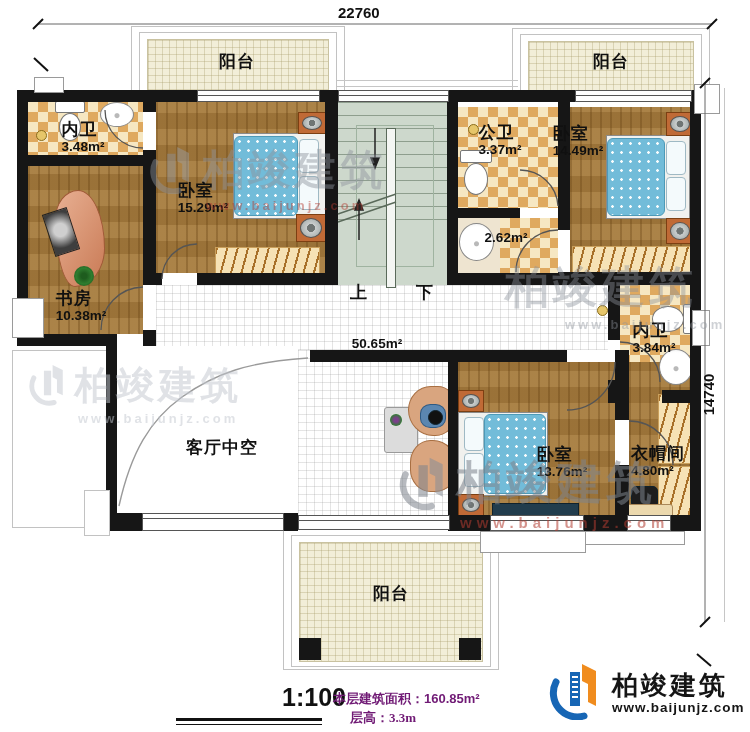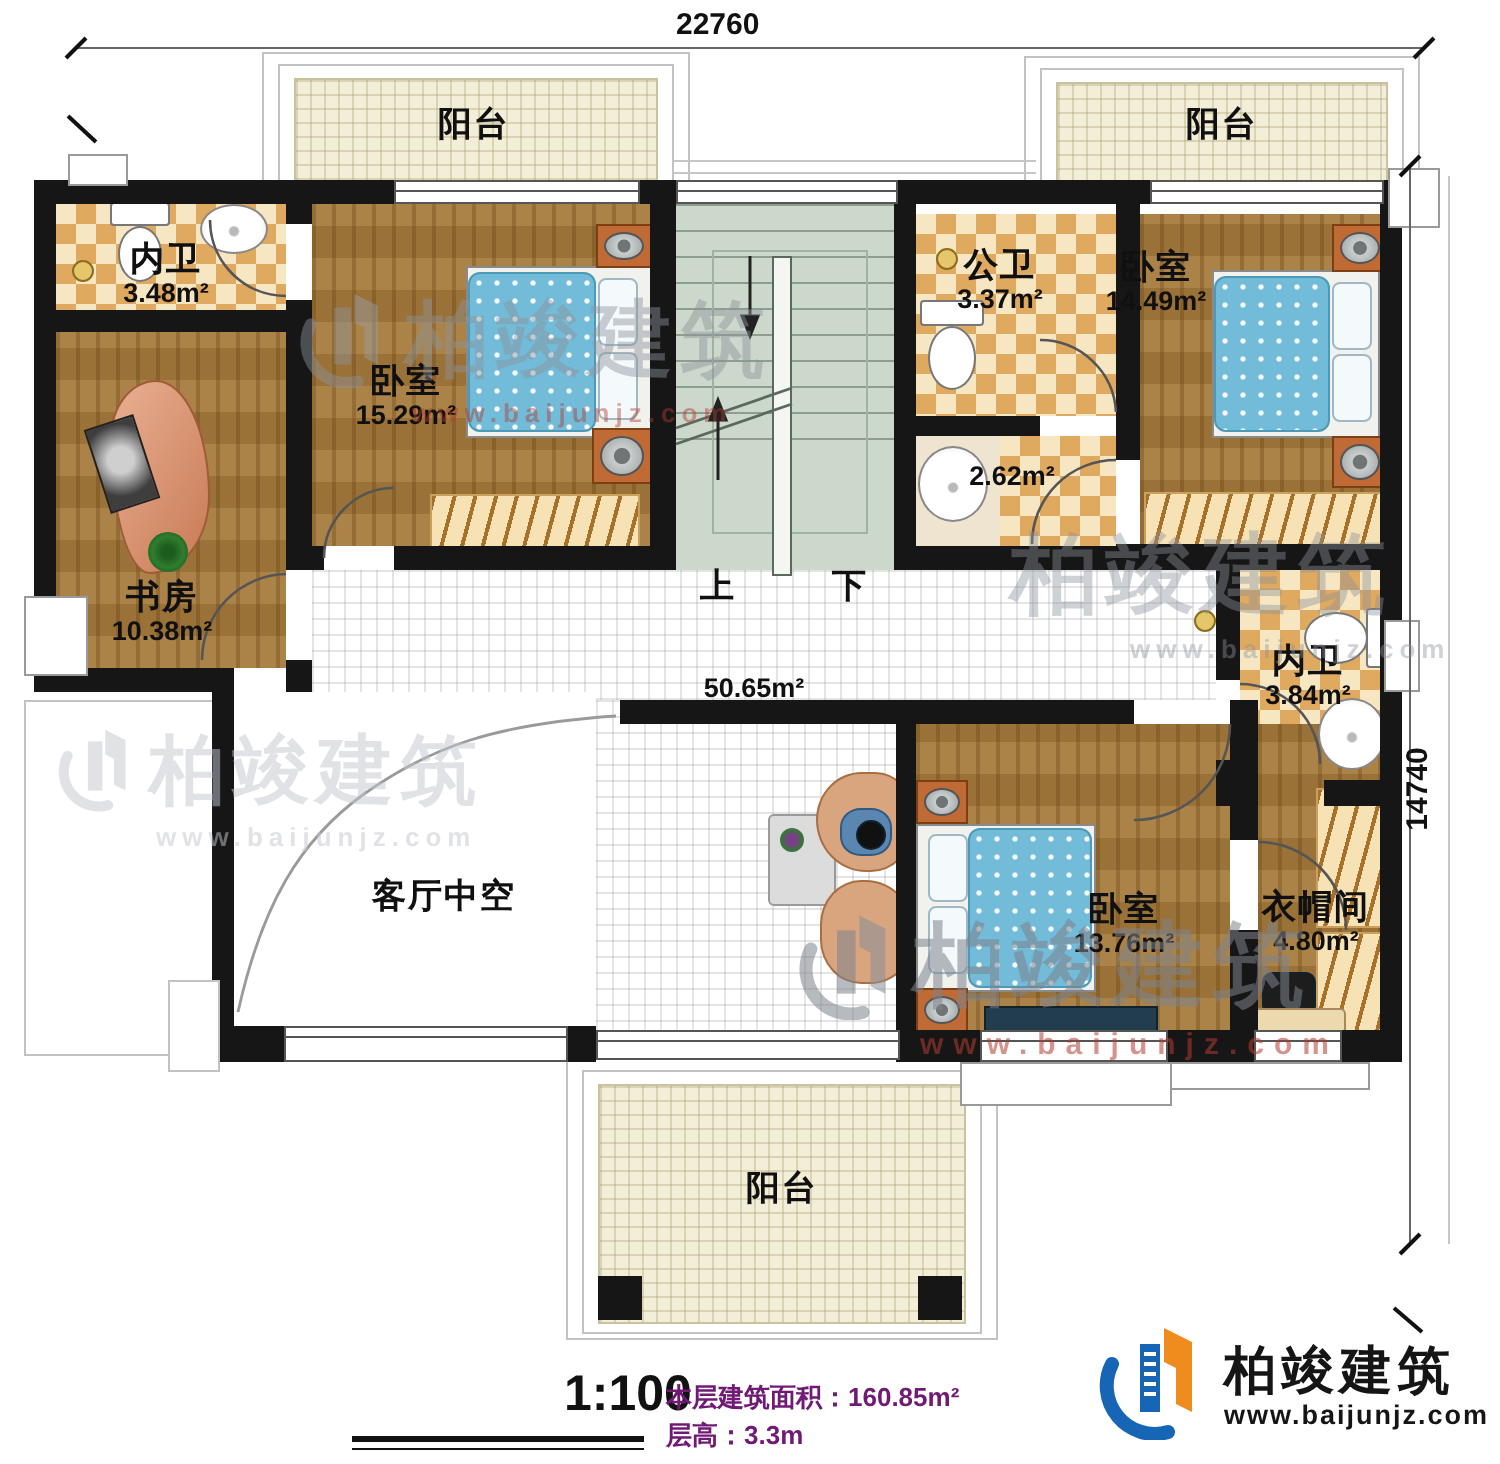--- a/index.html
+++ b/index.html
@@ -52,21 +52,21 @@
   .lampsym{position:absolute;width:9px;height:9px;border-radius:50%;background:#e6c66a;border:1px solid #8a6d1d;z-index:3;}
   .desk{position:absolute;z-index:3;background:linear-gradient(120deg,#e8b093,#c97a55);
     border:1px solid #a05a38;border-radius:46% 54% 60% 40%/30% 60% 40% 70%;}
   .monitor{position:absolute;background:radial-gradient(circle at 50% 45%,#cfcfcf 25%,#3e3e3e 70%);border:1px solid #222;z-index:3;transform:rotate(-18deg);}
   .plant{position:absolute;border-radius:50%;z-index:3;
     background:radial-gradient(circle,#1e5c1e 20%,#2f7d2f 55%,#174a17);}
   .sofa{position:absolute;background:#d9a57f;border:1px solid #a86f42;z-index:3;}
   .console{position:absolute;background:#223d4d;border:1px solid #10222c;z-index:3;}
   .sidetable{position:absolute;background:#dcdcdc;border:1px solid #9a9a9a;border-radius:3px;z-index:3;}
   
-  .rl{position:absolute;transform:translate(-50%,-50%);text-align:center;color:#101010;font-weight:bold;white-space:nowrap;z-index:7;line-height:1.12;}
+  .rl{position:absolute;transform:translate(-50%,-50%);color:#101010;font-weight:bold;white-space:nowrap;z-index:7;line-height:1.12;}
   .rl .nm{font-size:17px;letter-spacing:1px;display:block;}
   .rl .ar{font-size:13.5px;display:block;}
   .dimtext{position:absolute;color:#111;font-weight:bold;font-size:15px;z-index:7;white-space:nowrap;}
   
   .wm{position:absolute;pointer-events:none;z-index:8;white-space:nowrap;}
   .wm .t{font-weight:bold;letter-spacing:4px;}
   .wm .u{font-weight:bold;letter-spacing:3px;display:block;}
   
   .tb-title{position:absolute;font-weight:bold;font-size:29px;color:#111;letter-spacing:3px;z-index:9;}
   .tb-scale{position:absolute;font-weight:bold;font-size:25px;color:#111;z-index:9;}
@@ -359,21 +359,21 @@
         <path d="M34 6 L48 13 V48 L40 44 V26 L34 23 Z" fill="#888e97"></path>
       </svg>
     <span class="t" style="font-size:46px;vertical-align:top;">柏竣建筑</span>
     <span class="u" style="font-size:15px;color:#b23b30;margin-left:62px;letter-spacing:5px;">www.baijunjz.com</span>
   </div>
 
   <div class="tb-scale" style="left:282px;top:683px;">1:100</div>
   <div class="tb-rule" style="left:176px;top:718px;width:146px;height:3px;"></div>
   <div class="tb-rule" style="left:176px;top:724px;width:146px;height:1px;"></div>
   <div class="tb-small" style="left:333px;top:690px;">本层建筑面积：160.85m²</div>
-  <div class="tb-small" style="left:333px;top:709px;">层高：3.3m</div>
+  <div class="tb-small" style="left:350px;top:709px;font-family:Liberation Serif, serif;">层高：3.3m</div>
 
   <svg class="abs" style="left:548px;top:656px;z-index:9;" width="58" height="64" viewBox="0 0 58 64">
     <path d="M8 26 A 24 24 0 0 0 36 60" stroke="#1766b5" stroke-width="7" fill="none" stroke-linecap="round"></path>
     <rect x="22" y="16" width="10" height="34" fill="#1766b5"></rect>
     <g fill="#fff">
         <rect x="24" y="20" width="6" height="2"></rect>
         <rect x="24" y="25" width="6" height="2"></rect>
         <rect x="24" y="30" width="6" height="2"></rect>
         <rect x="24" y="35" width="6" height="2"></rect>
         <rect x="24" y="40" width="6" height="2"></rect>

